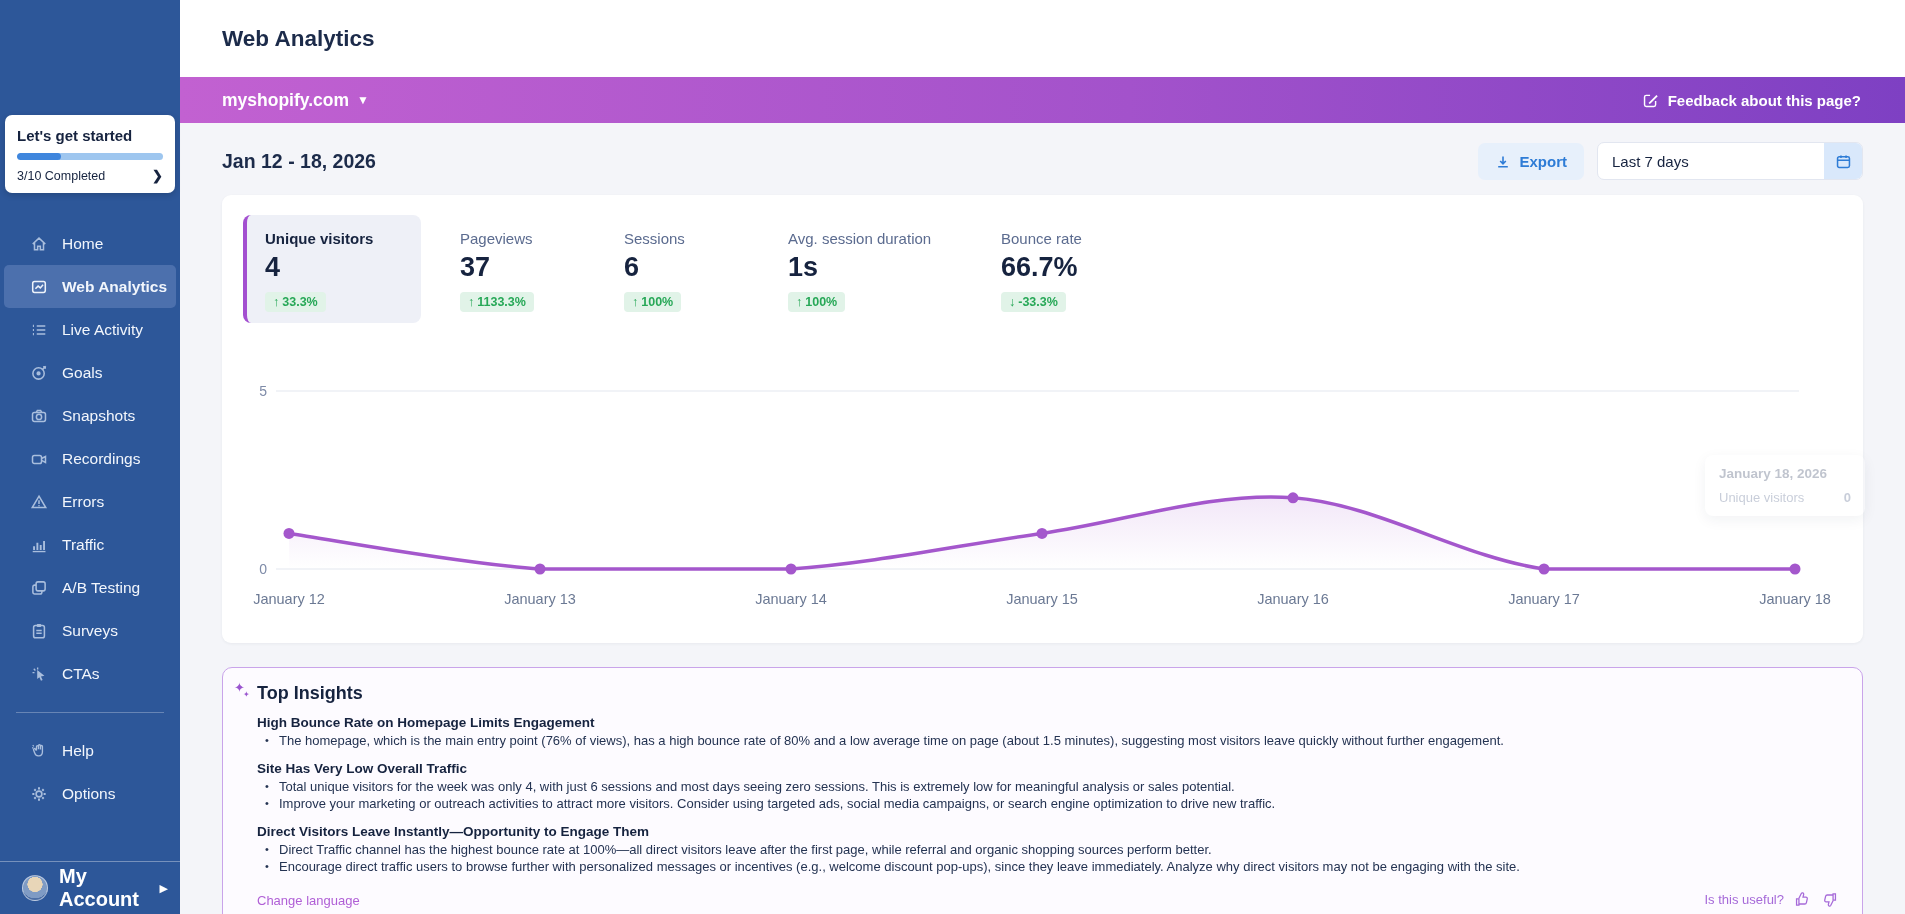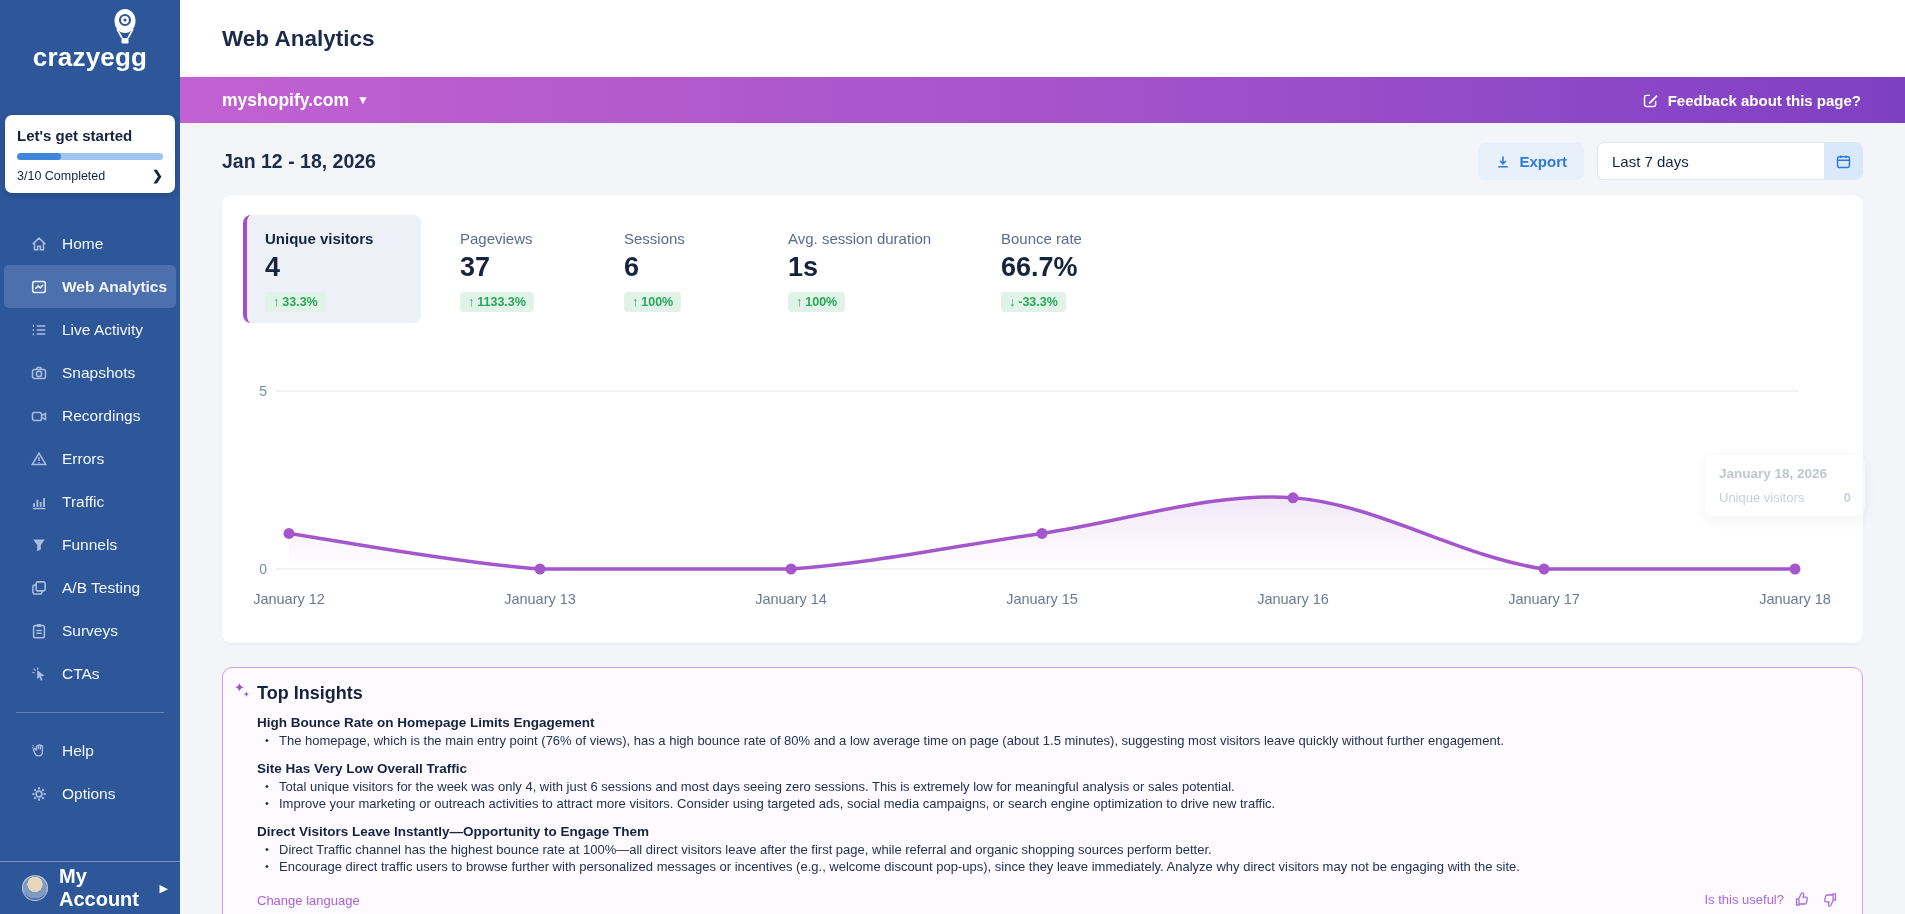--- a/index.html
+++ b/index.html
@@ -80,30 +80,20 @@
   .change-language { color:#b05fd6; font-size:13px; cursor:pointer; }
   .useful-wrap { display:flex; align-items:center; gap:10px; color:#a66ad9; font-size:13px; }
   .thumb { cursor:pointer; display:inline-flex; }
 
   text { font-family:"Liberation Sans", sans-serif; }
 </style>
 </head>
 <body>
 
 <div class="sidebar">
-  <div class="logo">
-    <svg class="logo-balloon" width="30" height="40" viewBox="0 0 30 40">
-      <ellipse cx="15" cy="13" rx="10.5" ry="12" fill="#fff"></ellipse>
-      <circle cx="15" cy="12" r="5" fill="none" stroke="#2d5799" stroke-width="2.2"></circle>
-      <circle cx="15" cy="12" r="1.6" fill="#2d5799"></circle>
-      <path d="M7 21 L12 30 M23 21 L18 30" stroke="#fff" stroke-width="1.6"></path>
-      <rect x="11.5" y="30" width="7" height="5.5" rx="1" fill="#fff"></rect>
-    </svg>
-    <div class="logo-text">crazyegg</div>
-  </div>
 
   <div class="gs-card">
     <div class="gs-title">Let's get started</div>
     <div class="gs-track">
         <div class="gs-fill"></div>
       </div>
     <div class="gs-row">
       <span class="gs-label">3/10 Completed</span>
       <span class="gs-chevron">❯</span>
     </div>
@@ -125,20 +115,28 @@
     </div>
     <div class="nav-item">
       <svg width="18" height="18" viewBox="0 0 20 20" fill="none" stroke="#a9bedd" stroke-width="1.7">
           <path d="M7.5 5.5 H17 M7.5 10 H17 M7.5 14.5 H17"></path>
           <path d="M3.2 5.5 H4.4 M3.2 10 H4.4 M3.2 14.5 H4.4" stroke-width="2.4"></path>
         </svg>
       <span>Live Activity</span>
     </div>
     <div class="nav-item">
       <svg width="18" height="18" viewBox="0 0 20 20" fill="none" stroke="#a9bedd" stroke-width="1.7">
+          <circle cx="9.5" cy="10.5" r="6.3"></circle>
+          <circle cx="9.5" cy="10.5" r="1.5" fill="#a9bedd"></circle>
+          <path d="M14 6 L17.5 2.5 M15.5 4.5 H17.8 M15.5 4.5 V2.2"></path>
+        </svg>
+      <span>Goals</span>
+    </div>
+    <div class="nav-item">
+      <svg width="18" height="18" viewBox="0 0 20 20" fill="none" stroke="#a9bedd" stroke-width="1.7">
           <rect x="2.8" y="6" width="14.4" height="10" rx="2"></rect>
           <path d="M7 6 L8.2 3.8 H11.8 L13 6"></path>
           <circle cx="10" cy="11" r="2.9"></circle>
         </svg>
       <span>Snapshots</span>
     </div>
     <div class="nav-item">
       <svg width="18" height="18" viewBox="0 0 20 20" fill="none" stroke="#a9bedd" stroke-width="1.7">
           <rect x="2.8" y="6" width="10" height="9" rx="2"></rect>
           <path d="M12.8 9.5 L17.2 7.2 V13.8 L12.8 11.5"></path>
@@ -152,26 +150,20 @@
           <circle cx="10" cy="14.2" r="0.9" fill="#a9bedd" stroke="none"></circle>
         </svg>
       <span>Errors</span>
     </div>
     <div class="nav-item">
       <svg width="18" height="18" viewBox="0 0 20 20" fill="none" stroke="#a9bedd" stroke-width="2.1">
           <path d="M4.5 15.5 V11.5 M8.2 15.5 V7.5 M11.9 15.5 V10 M15.6 15.5 V5.5"></path>
           <path d="M3 17.3 H17.2" stroke-width="1.5"></path>
         </svg>
       <span>Traffic</span>
-    </div>
-    <div class="nav-item">
-      <svg width="18" height="18" viewBox="0 0 20 20">
-          <path d="M3.5 4 H16.5 L12 10 V15 L8 17 V10 Z" fill="#a9bedd"></path>
-        </svg>
-      <span>Funnels</span>
     </div>
     <div class="nav-item">
       <svg width="18" height="18" viewBox="0 0 20 20" fill="none" stroke="#a9bedd" stroke-width="1.7">
           <rect x="6.8" y="3.2" width="10" height="10" rx="2"></rect>
           <path d="M13.2 13.2 V14.6 A2 2 0 0 1 11.2 16.6 H5.2 A2 2 0 0 1 3.2 14.6 V8.8 A2 2 0 0 1 5.2 6.8 H6.8"></path>
         </svg>
       <span>A/B Testing</span>
     </div>
     <div class="nav-item">
       <svg width="18" height="18" viewBox="0 0 20 20" fill="none" stroke="#a9bedd" stroke-width="1.7">

